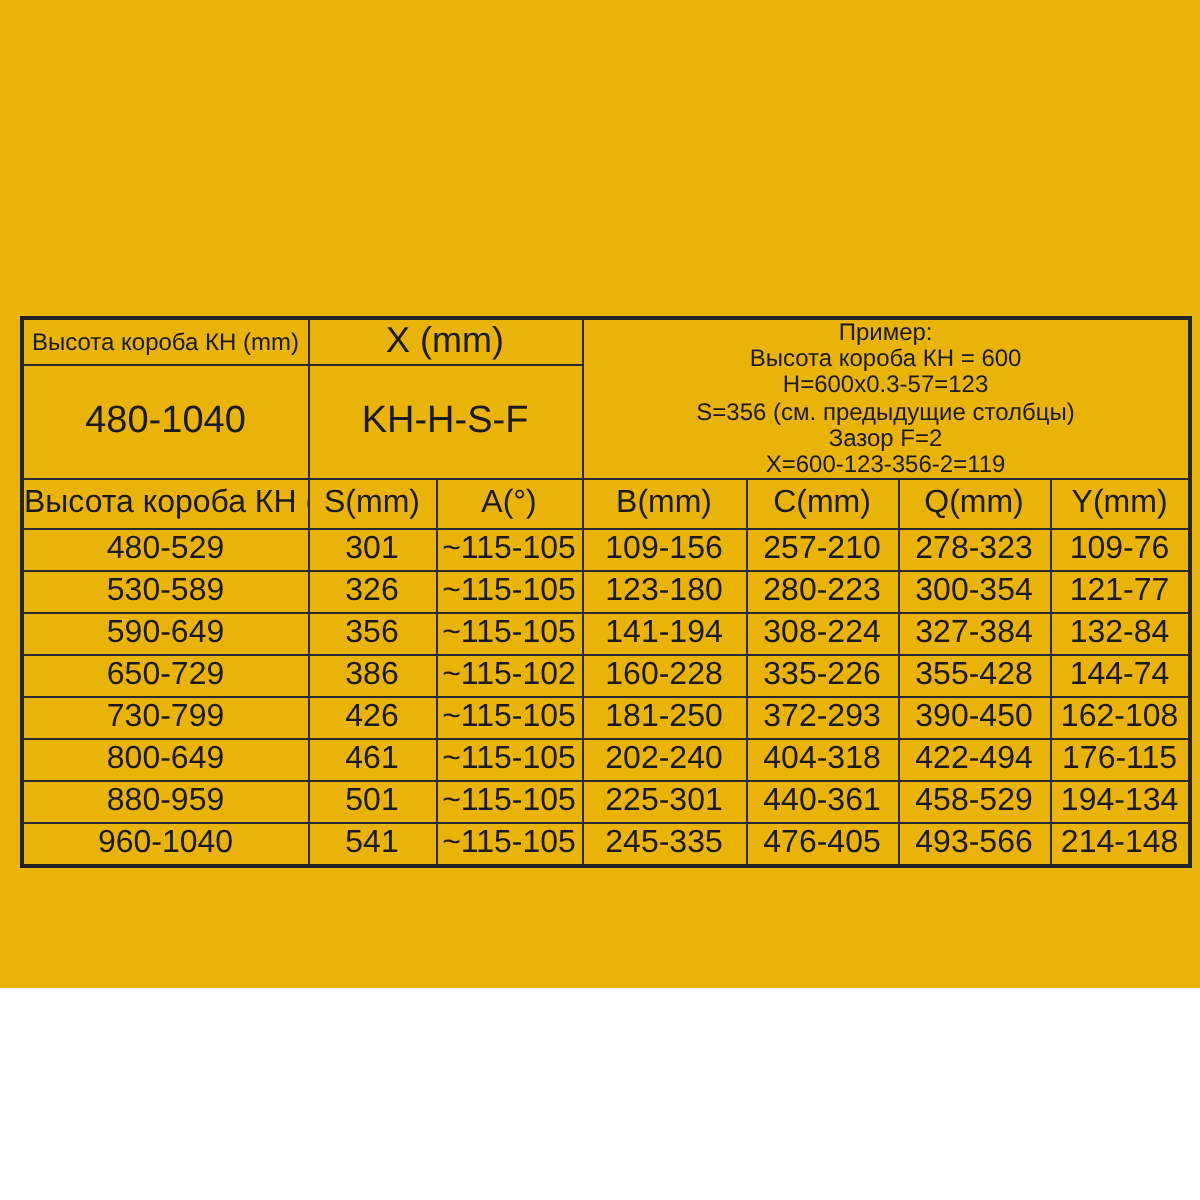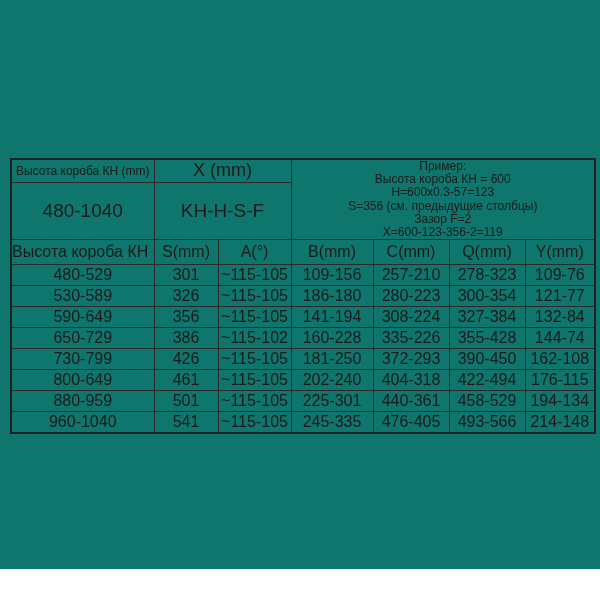--- a/index.html
+++ b/index.html
@@ -1,21 +1,21 @@
 <!DOCTYPE html>
 <html><head>
 <meta charset="utf-8">
 <style>
   html,body{margin:0;padding:0;}
   body{
     width:600px;height:600px;background:#ffffff;
     font-family:"Liberation Sans",sans-serif;color:#1a1a1a;
     overflow:hidden;
   }
-  .canvas{position:relative;width:600px;height:569px;background:#0f766e;}
+  .canvas{position:relative;width:600px;height:494px;background:#eab308;}
   table.spec{
     position:absolute;left:10px;top:158px;width:584px;
     border-collapse:collapse;table-layout:fixed;
     border:2px solid #222222;
   }
   table.spec td, table.spec th{
     border:1px solid #2a2a2a;
     text-align:center;vertical-align:middle;
     padding:0;font-weight:normal;
     overflow:hidden;white-space:nowrap;
@@ -84,21 +84,21 @@
         <td>~115-105</td>
         <td>109-156</td>
         <td>257-210</td>
         <td>278-323</td>
         <td>109-76</td>
       </tr>
       <tr class="data">
         <td>530-589</td>
         <td>326</td>
         <td>~115-105</td>
-        <td>186-180</td>
+        <td>123-180</td>
         <td>280-223</td>
         <td>300-354</td>
         <td>121-77</td>
       </tr>
       <tr class="data">
         <td>590-649</td>
         <td>356</td>
         <td>~115-105</td>
         <td>141-194</td>
         <td>308-224</td>

